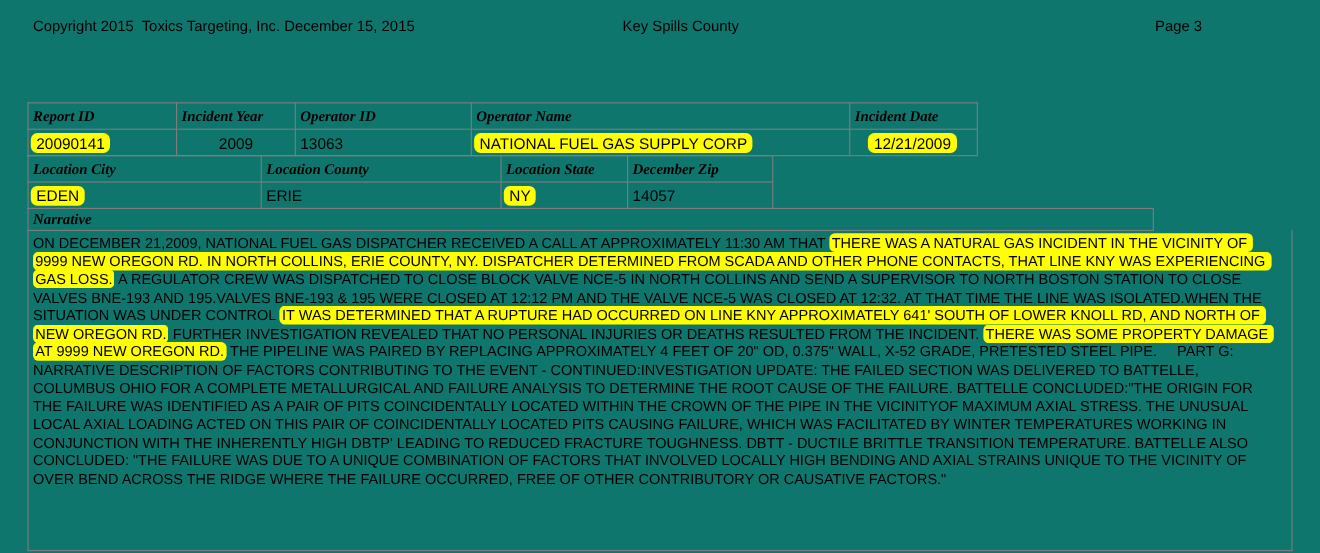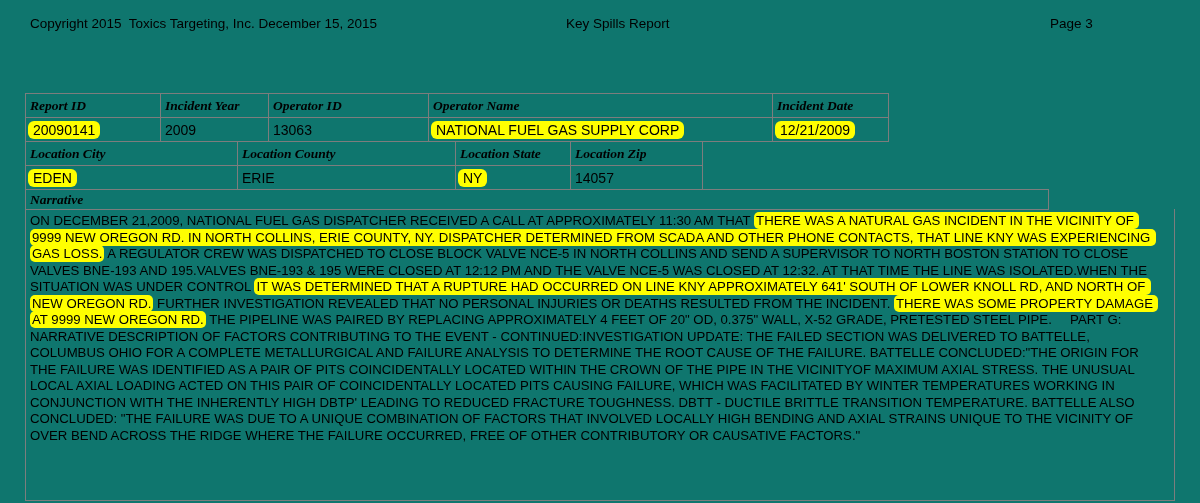--- a/index.html
+++ b/index.html
@@ -39,21 +39,21 @@
     overflow: hidden;
     white-space: nowrap;
   }
   td.hdr {
     font-family: "Liberation Serif", serif;
     font-weight: bold;
     font-style: italic;
     font-size: 13.5px;
   }
   td.val { font-size: 14px; }
-  td.num { text-align: left; }
+  td.num { text-align: center; }
 
   .tbl1 { left: 25px; top: 93px; }
   .tbl2 { left: 25px; top: 141px; }
 
   
   .hl {
     background: var(--hl, #ffff00);
     border-radius: 6px;
     padding: 1px 5px;
     margin-left: -2px;
@@ -95,21 +95,21 @@
     margin: 0;
   }
 </style>
 </head>
 <body>
 
 <div class="page">
 
   <div class="page-header">
     <span class="abs copyright">Copyright 2015  Toxics Targeting, Inc. December 15, 2015</span>
-    <span class="abs doc-title">Key Spills Report</span>
+    <span class="abs doc-title">Key Spills County</span>
     <span class="abs page-num">Page 3</span>
   </div>
 
   <table class="abs tbl1">
     <colgroup>
       <col style="width:135px">
         <col style="width:108px">
         <col style="width:160px">
         <col style="width:344px">
         <col style="width:116px">
@@ -137,21 +137,21 @@
       <col style="width:212px">
         <col style="width:218px">
         <col style="width:115px">
         <col style="width:132px">
     </colgroup>
     <tbody>
         <tr>
       <td class="hdr">Location City</td>
       <td class="hdr">Location County</td>
       <td class="hdr">Location State</td>
-      <td class="hdr">Location Zip</td>
+      <td class="hdr">December Zip</td>
     </tr>
     <tr>
       <td class="val"><span class="hl">EDEN</span></td>
       <td class="val"><span>ERIE</span></td>
       <td class="val"><span class="hl">NY</span></td>
       <td class="val"><span>14057</span></td>
     </tr>
   </tbody>
     </table>
 

